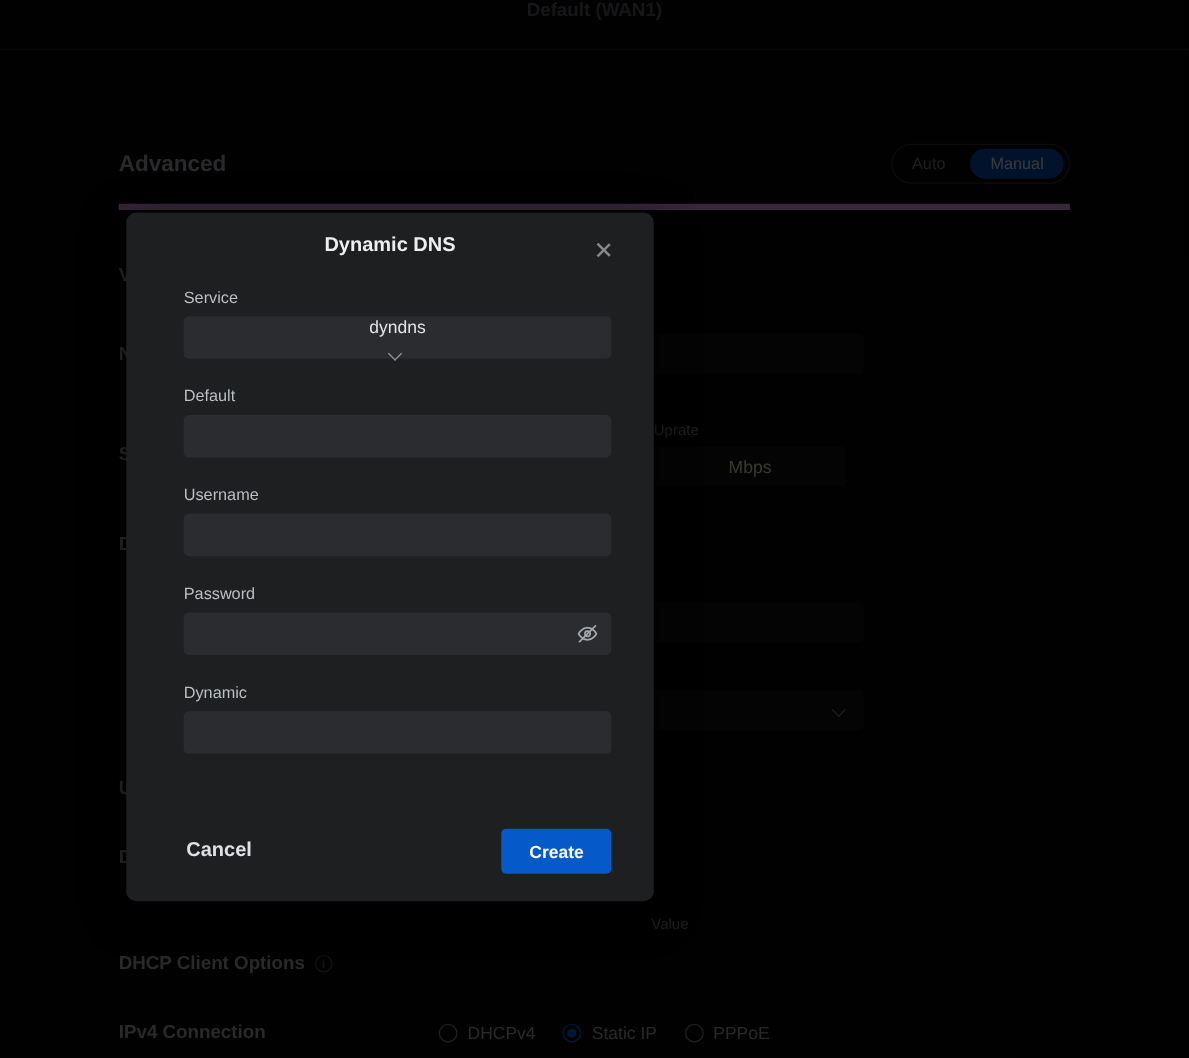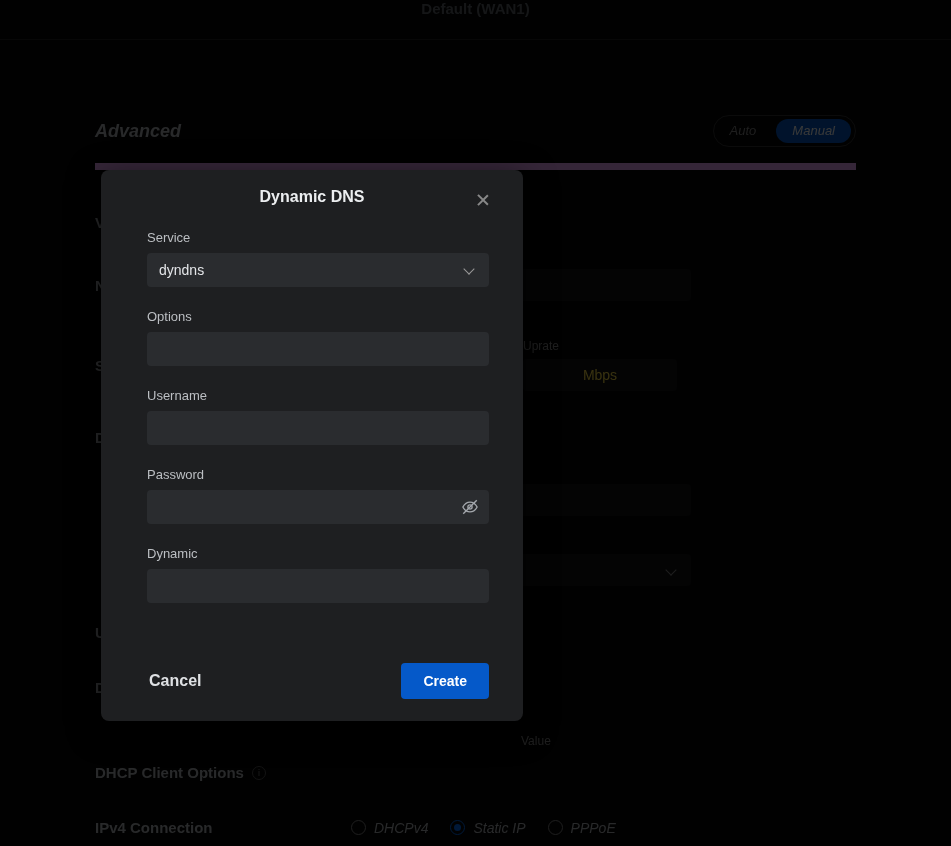--- a/index.html
+++ b/index.html
@@ -3,72 +3,72 @@
   <meta charset="utf-8">
   <style>
     * { margin: 0; padding: 0; box-sizing: border-box; font-family: -apple-system, BlinkMacSystemFont, "Segoe UI", sans-serif; }
     body { background: #060606; color: #b5b9bd; width: 951px; height: 846px; overflow: hidden; position: relative; }
 
     .page-header { text-align: center; padding-top: 0; color: #5f656b; font-weight: 600; font-size: 15px; }
     .page-divider { height: 1px; background: #222; margin-top: 22px; }
 
     .content-wrap { padding: 0 95px; }
 
-    .advanced-row { display: flex; align-items: center; justify-content: space-between; padding-top: 75px; padding-bottom: 16px; border-bottom: 7px solid #f0abfc; font-style: italic; }
+    .advanced-row { display: flex; align-items: center; justify-content: space-between; padding-top: 75px; padding-bottom: 16px; border-bottom: 5px solid #f0abfc; }
     .advanced-title { color: #b5b9bd; font-weight: 700; font-size: 18px; }
     .toggle-group { display: inline-flex; align-items: center; border: 1px solid #333; border-radius: 18px; height: 32px; overflow: hidden; }
     .toggle-opt { padding: 0 16px; height: 100%; line-height: 30px; font-size: 13px; color: #888; cursor: pointer; }
     .toggle-opt.active { background: #0559c9; color: #fff; border-radius: 14px; height: 24px; line-height: 24px; margin: 12px 4px; }
 
     .form-body { padding-top: 44px; }
     .form-row { display: flex; align-items: center; margin-bottom: 38px; }
     .form-label { width: 256px; color: #b5b9bd; font-size: 15px; font-weight: 600; flex-shrink: 0; display: flex; align-items: center; gap: 8px; }
     .info-icon { width: 14px; height: 14px; border: 1px solid #555; border-radius: 50%; display: inline-flex; align-items: center; justify-content: center; font-size: 9px; color: #555; }
 
     .bg-input { background: #121315; border: none; border-radius: 4px; height: 32px; padding: 0 12px; color: #bbb; font-size: 14px; width: 340px; }
     .bg-select { display: flex; align-items: center; justify-content: space-between; }
     .chevron-sm { width: 8px; height: 8px; border-right: 1.5px solid #888; border-bottom: 1.5px solid #888; transform: rotate(45deg); margin-right: 4px; }
 
     .bg-cols { display: flex; gap: 18px; }
     .bg-col { display: flex; flex-direction: column; gap: 6px; width: 154px; }
     .bg-col .sublabel { font-size: 12px; color: #888; }
-    .mbps-box { background: #121315; border-radius: 4px; height: 32px; display: flex; align-items: center; justify-content: center; color: #fde047; font-size: 14px; text-align: center; }
+    .mbps-box { background: #121315; border-radius: 4px; height: 32px; display: flex; align-items: center; justify-content: center; color: #fef9c3; font-size: 14px; text-align: center; }
 
     .select-row { display: flex; gap: 16px; align-items: center; }
     .select-box { background: #121315; border-radius: 4px; height: 32px; width: 154px; display: flex; align-items: center; justify-content: space-between; padding: 0 12px; color: #888; font-size: 14px; }
     .value-box { background: #121315; border-radius: 4px; height: 32px; width: 100px; padding: 0 12px; color: #888; font-size: 14px; border: none; }
     .add-link { color: #006fff; font-size: 14px; font-weight: 600; display: flex; align-items: center; gap: 6px; cursor: pointer; }
     .plus-circle { width: 14px; height: 14px; border: 1.5px solid #006fff; border-radius: 50%; display: inline-flex; align-items: center; justify-content: center; font-size: 11px; line-height: 1; }
 
     .col-heads { display: flex; gap: 16px; margin-bottom: 8px; }
     .col-heads .ch { font-size: 12px; color: #888; }
     .ch1 { width: 154px; }
     .ch2 { width: 100px; }
 
     .radio-row { display: flex; gap: 22px; }
-    .radio-opt { display: flex; align-items: flex-start; gap: 8px; color: #b5b9bd; font-size: 14px; cursor: pointer; font-style: italic; }
+    .radio-opt { display: flex; align-items: flex-end; gap: 8px; color: #b5b9bd; font-size: 14px; cursor: pointer; }
     .radio-circle { width: 15px; height: 15px; border: 1.5px solid #888; border-radius: 50%; display: flex; align-items: center; justify-content: center; }
     .radio-circle.checked { border-color: #006fff; }
     .radio-dot { width: 7px; height: 7px; background: #006fff; border-radius: 50%; }
 
     
     .overlay { position: absolute; inset: 0; background: rgba(0,0,0,0.78); }
 
     
     .modal { position: absolute; left: 101px; top: 170px; width: 422px; background: #1e1f21; border-radius: 8px; padding: 18px 0 22px 0; box-shadow: 0 8px 32px rgba(0,0,0,0.6); }
     .modal-title { text-align: center; color: #eceef0; font-weight: 700; font-size: 16px; position: relative; }
     .modal-close { position: absolute; right: 34px; top: 24px; width: 12px; height: 12px; cursor: pointer; }
     .modal-close::before, .modal-close::after { content: ""; position: absolute; left: 5px; top: -1px; width: 1.5px; height: 14px; background: #888; }
     .modal-close::before { transform: rotate(45deg); }
     .modal-close::after { transform: rotate(-45deg); }
 
     .modal-body { padding: 24px 34px 0 46px; }
     .m-group { margin-bottom: 22px; }
     .m-label { font-size: 13px; color: #bcbfc3; margin-bottom: 8px; display: block; }
-    .m-input { width: 100%; height: 34px; background: #2a2c2f; border: none; border-radius: 4px; padding: 0 12px; color: #e4e6e9; font-size: 14px; }
+    .m-input { width: 100%; height: 34px; background: #2a2c2f; border: none; border-radius: 4px; padding: 0 12px; color: #e4e6e9; font-size: 14px; flex-direction: column; }
     .m-select { display: flex; align-items: center; justify-content: space-between; }
     .m-select .m-chev { width: 8px; height: 8px; border-right: 1.5px solid #999; border-bottom: 1.5px solid #999; transform: rotate(45deg); margin-right: 4px; margin-top: -3px; }
 
     .m-input-wrap { position: relative; }
     .eye-icon { position: absolute; right: 10px; top: 50%; transform: translateY(-50%); width: 18px; height: 18px; cursor: pointer; }
 
     .modal-actions { display: flex; align-items: center; justify-content: space-between; padding: 38px 34px 0 34px; }
     .m-cancel { color: #dfe1e4; font-size: 16px; font-weight: 700; cursor: pointer; padding-left: 14px; }
     .m-create { background: #0559c9; color: #fff; font-weight: 600; font-size: 14px; border: none; border-radius: 4px; height: 36px; padding: 0 22px; cursor: pointer; }
   </style>
@@ -184,21 +184,21 @@
   <div class="modal-body">
     <div class="m-group">
       <label class="m-label">Service</label>
       <div class="m-input m-select">
         <span>dyndns</span>
         <div class="m-chev"></div>
       </div>
     </div>
 
     <div class="m-group">
-      <label class="m-label">Options</label>
+      <label class="m-label">Default</label>
       <input class="m-input" value="" style="">
     </div>
 
     <div class="m-group">
       <label class="m-label">Username</label>
       <input class="m-input" value="" style="">
     </div>
 
     <div class="m-group">
       <label class="m-label">Password</label>

